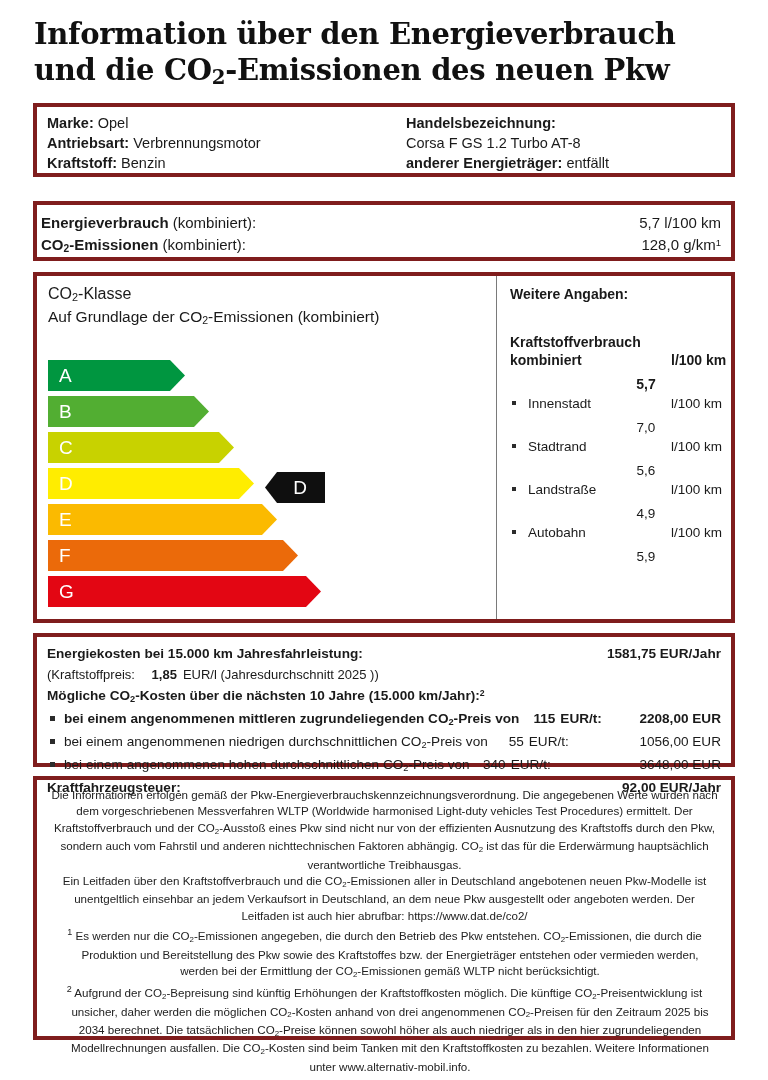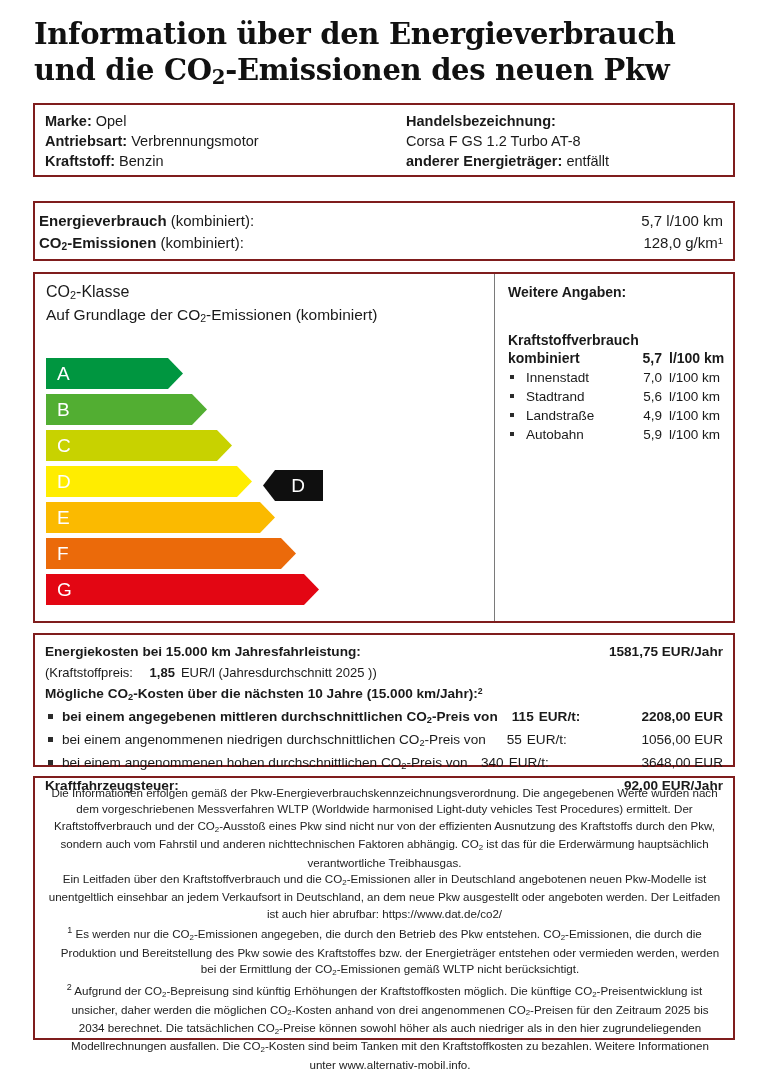--- a/index.html
+++ b/index.html
@@ -32,21 +32,21 @@
     color: #111111;
     padding-top: 16px;
     padding-left: 1px;
   }
   .title .l2 { display: block; }
   sub { font-size: 0.68em; vertical-align: baseline; position: relative; top: 0.22em; }
   sup { font-size: 0.64em; vertical-align: baseline; position: relative; top: -0.45em; }
 
   
   .box {
-    border: 2px solid #7f1d1d;
+    border: 4px solid #7f1d1d;
     box-sizing: border-box;
     background: #fff;
   }
 
   
   .ident {
     margin-top: 12px;
     height: 74px;
     display: flex;
     padding: 6px 0 0 0;
@@ -154,21 +154,21 @@
   
   .wa-title { font-size: 14px; font-weight: bold; line-height: 18px; }
   .kv-title { font-size: 14px; font-weight: bold; line-height: 18px; margin-top: 30px; }
   .kv-row {
     display: flex;
     font-size: 13.5px;
     line-height: 19px;
     white-space: nowrap;
   }
   .kv-row .n { width: 118px; }
-  .kv-row .v { width: 36px; text-align: right; }
+  .kv-row .v { width: 36px; text-align: center; margin-top: 24px; }
   .kv-row .u { padding-left: 7px; }
   .kv-row.comb { font-weight: bold; font-size: 14px; }
   .kv-row.item .n { padding-left: 18px; width: 100px; position: relative; }
   .kv-row.item .n:before {
     content: "";
     position: absolute;
     left: 2px; top: 7px;
     width: 4px; height: 4px;
     background: #2b2b2b;
   }
@@ -351,21 +351,21 @@
       <div><span>(Kraftstoffpreis:</span><span style="display:inline-block;width:42px;text-align:right;font-weight:bold;">1,85</span><span class="gapl">EUR/l (Jahresdurchschnitt  2025 ))</span></div>
       <div></div>
     </div>
     <div class="cline">
       <div class="b"><span>Mögliche CO</span><sub>2</sub><span>-Kosten über die nächsten 10 Jahre (15.000 km/Jahr):</span><sup>2</sup></div>
       <div></div>
     </div>
 
     <div id="scenarios">
         <div class="cline">
-          <div class="bullet b"><span>bei einem angegebenen mittleren durchschnittlichen CO</span><sub>2</sub><span>-Preis von</span><span style="display: inline-block; width: 36px; text-align: right;">115</span><span style="padding-left: 5px;">EUR/t:</span></div>
+          <div class="bullet b"><span>bei einem angenommenen mittleren zugrundeliegenden CO</span><sub>2</sub><span>-Preis von</span><span style="display: inline-block; width: 36px; text-align: right;">115</span><span style="padding-left: 5px;">EUR/t:</span></div>
           <div class="b">2208,00 EUR</div>
         </div>
         <div class="cline">
           <div class="bullet"><span>bei einem angenommenen niedrigen durchschnittlichen CO</span><sub>2</sub><span>-Preis von</span><span style="display: inline-block; width: 36px; text-align: right;">55</span><span style="padding-left: 5px;">EUR/t:</span></div>
           <div class="">1056,00 EUR</div>
         </div>
         <div class="cline">
           <div class="bullet"><span>bei einem angenommenen hohen durchschnittlichen CO</span><sub>2</sub><span>-Preis von</span><span style="display: inline-block; width: 36px; text-align: right;">340</span><span style="padding-left: 5px;">EUR/t:</span></div>
           <div class="">3648,00 EUR</div>
         </div>

